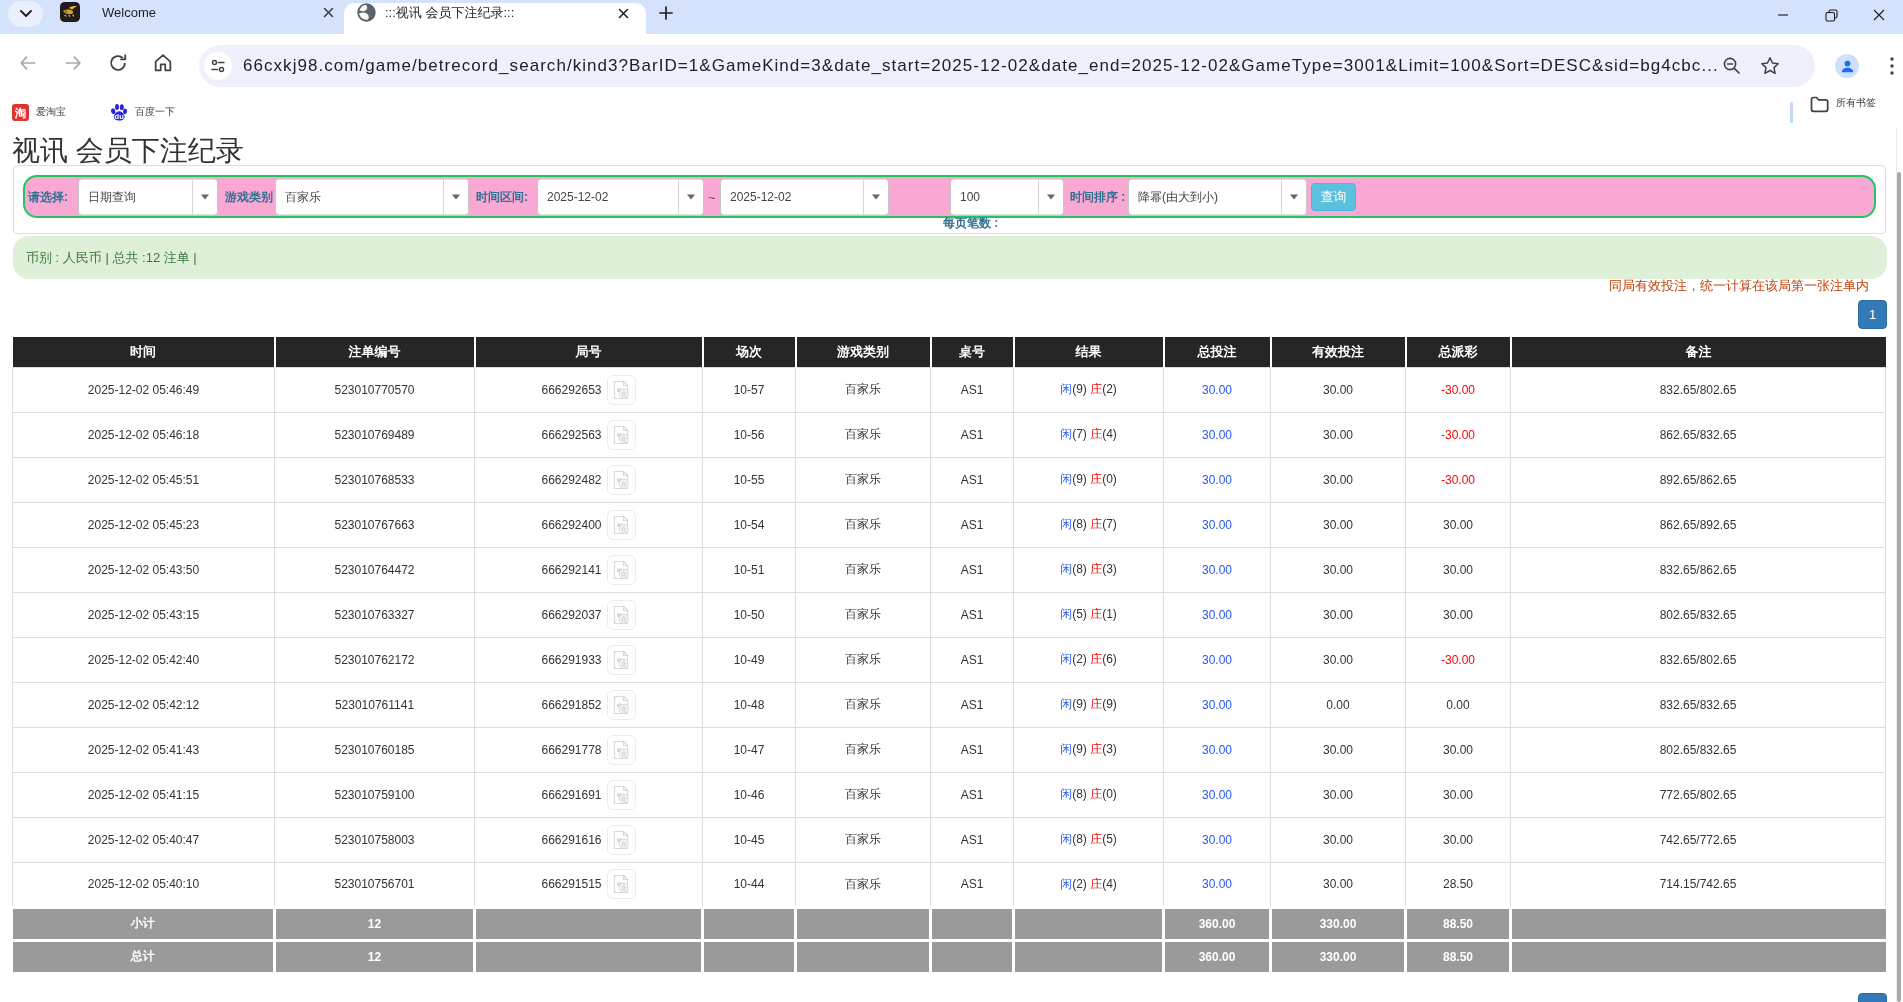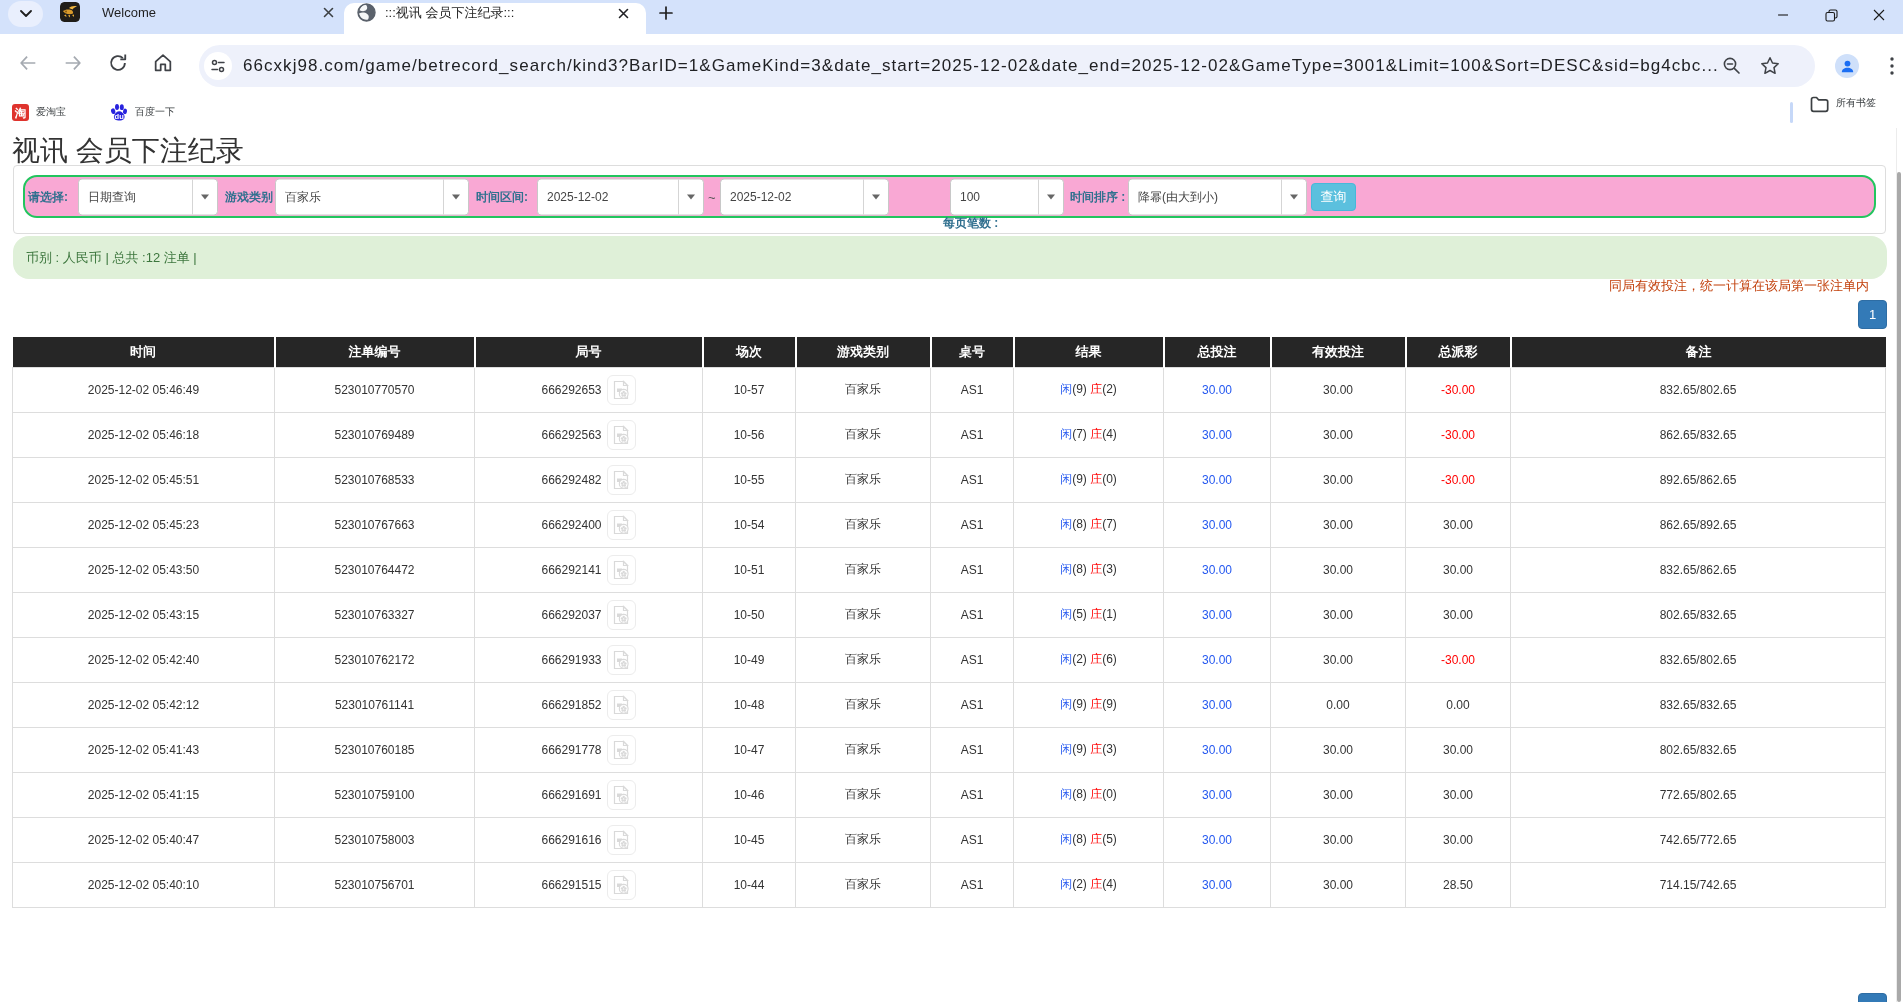--- a/index.html
+++ b/index.html
@@ -701,21 +701,47 @@
     <td>AS1</td>
     <td>
       <span class="c-blue">闲</span><span>(2)</span> <span class="c-red">庄</span><span>(4)</span>
     </td>
     <td class="c-blue">30.00</td>
     <td>30.00</td>
     <td>28.50</td>
     <td>714.15/742.65</td>
   </tr>
 
-
+  <tr class="sumrow">
+    <td>小计</td>
+    <td>12</td>
+    <td></td>
+          <td></td>
+          <td></td>
+          <td></td>
+          <td></td>
+    <td>360.00</td>
+    <td>330.00</td>
+    <td>88.50</td>
+    <td></td>
+  </tr>
+
+  <tr class="sumrow">
+    <td>总计</td>
+    <td>12</td>
+    <td></td>
+          <td></td>
+          <td></td>
+          <td></td>
+          <td></td>
+    <td>360.00</td>
+    <td>330.00</td>
+    <td>88.50</td>
+    <td></td>
+  </tr>
 </tbody>
   </table>
 
   <div class="pag pag-bottom">1</div>
 
   <div class="scroll-track"></div>
   <div class="scroll-thumb"></div>
 
 </div>
 

